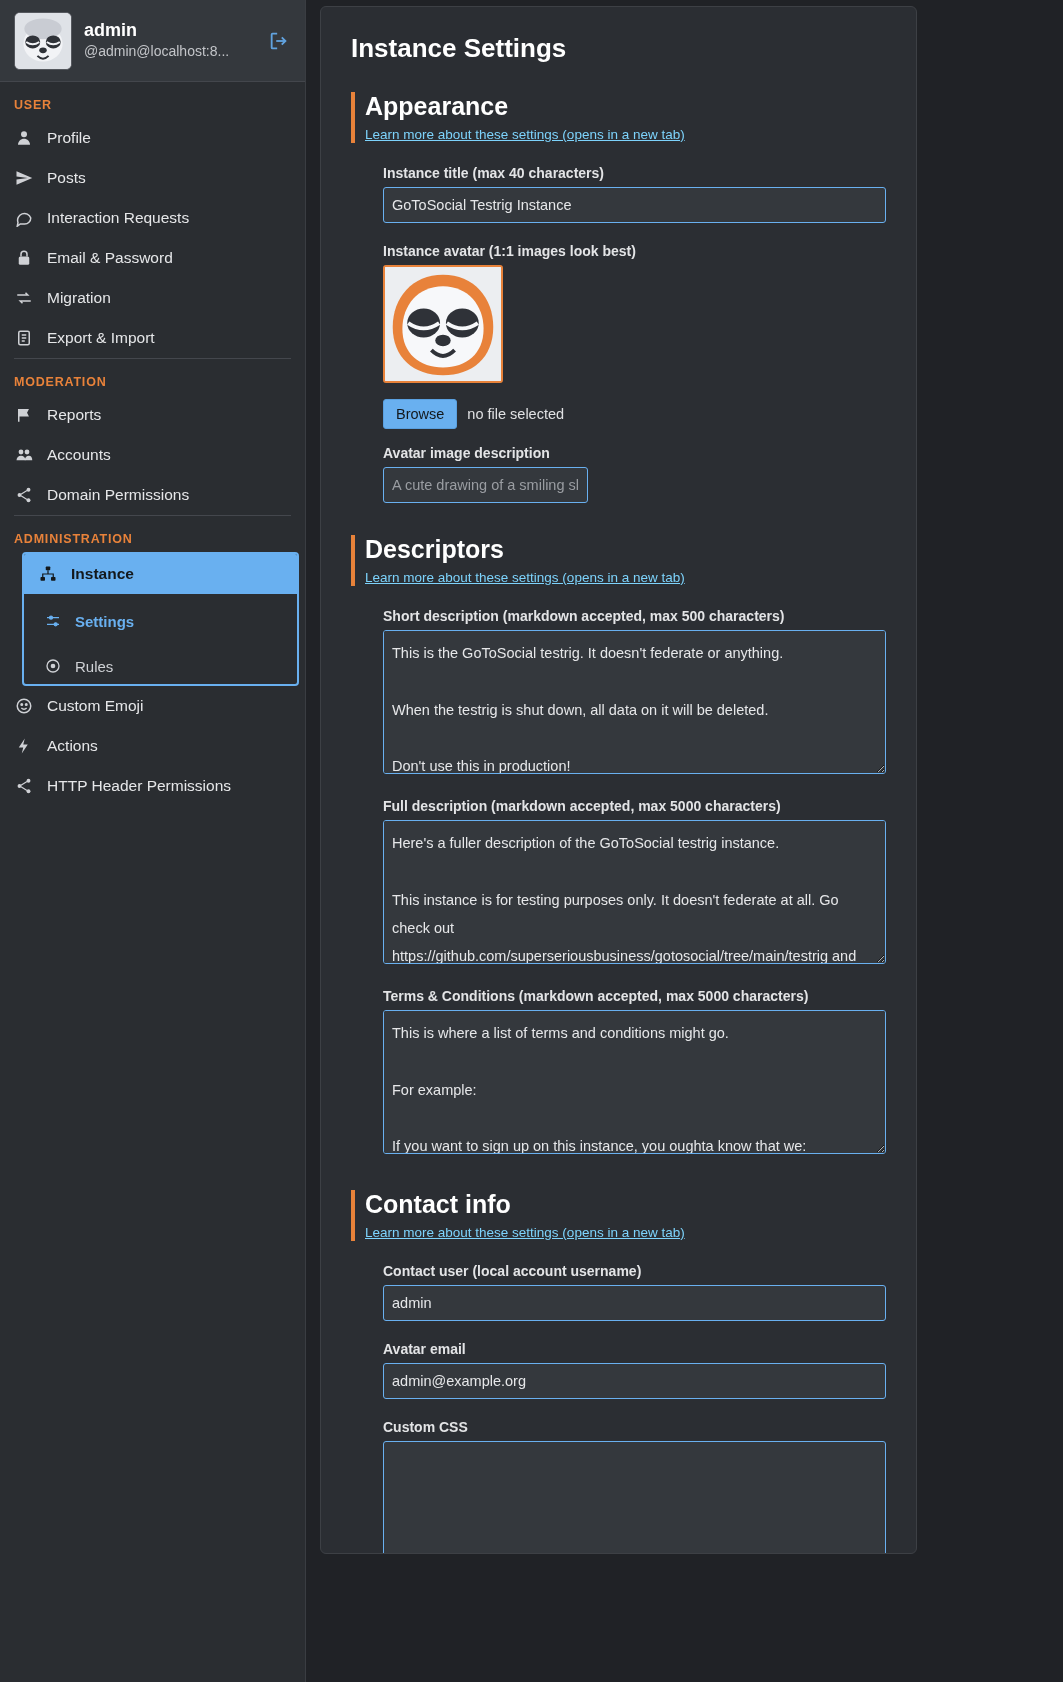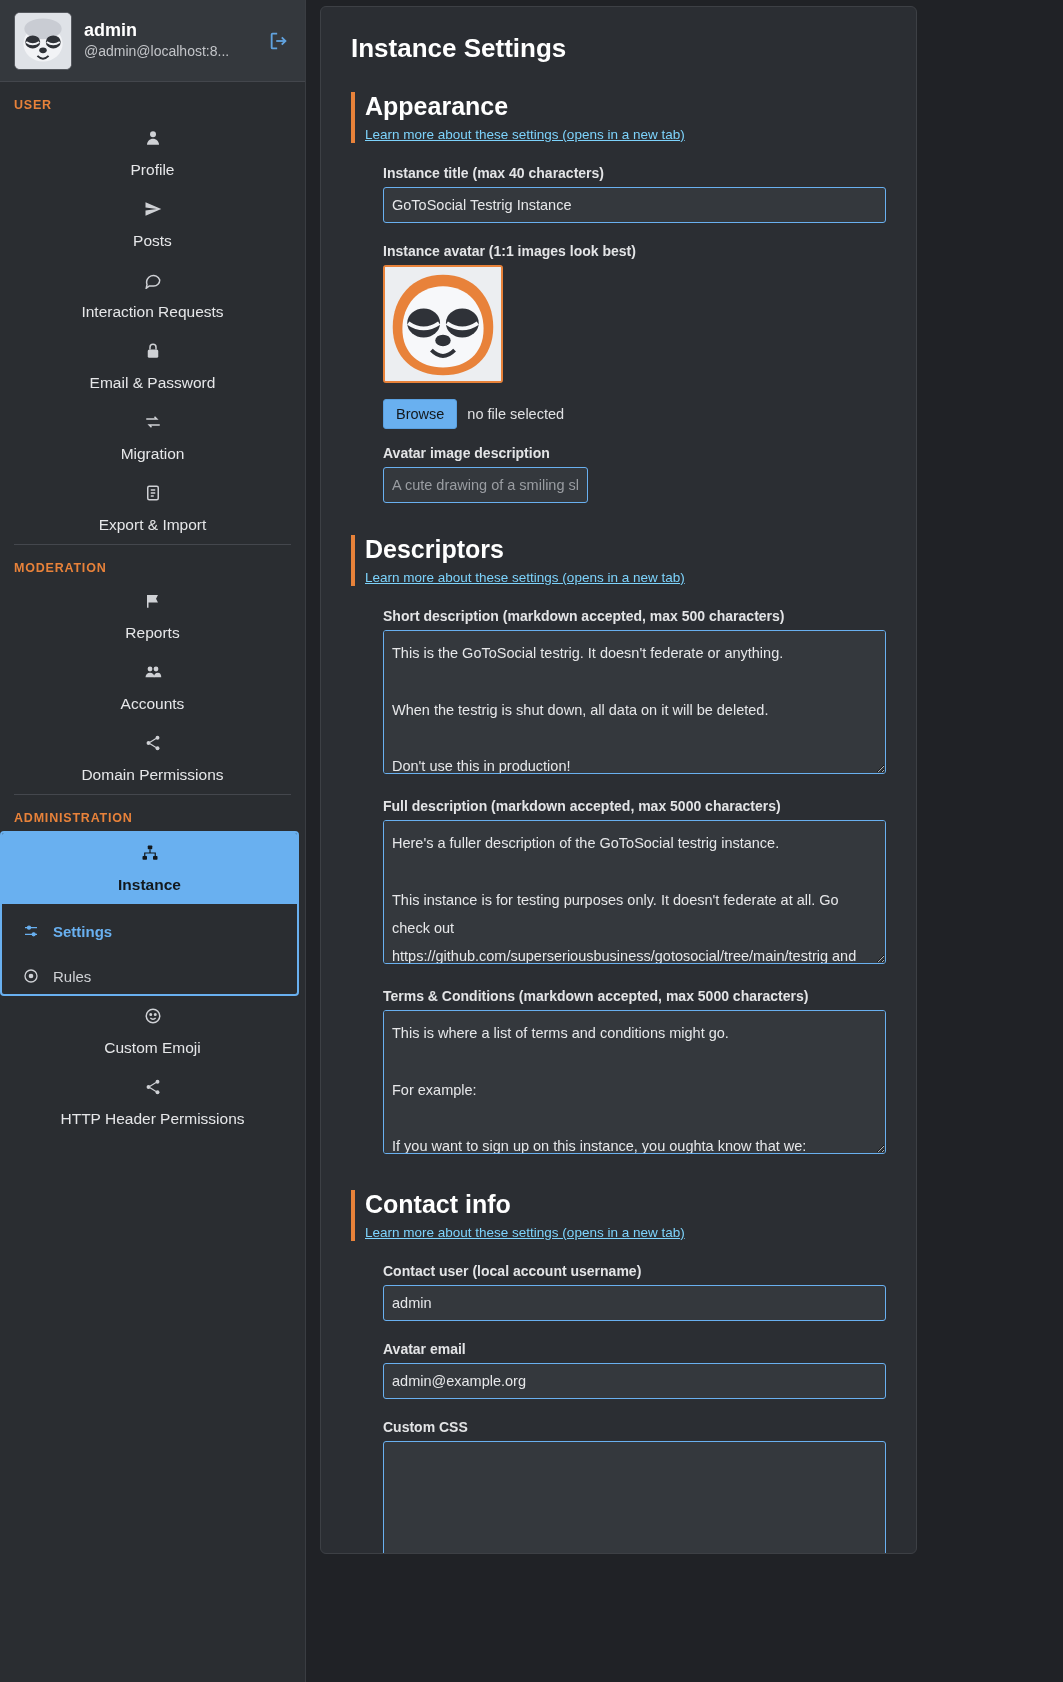--- a/index.html
+++ b/index.html
@@ -85,39 +85,38 @@
     margin: 0 14px;
   }
   .nav-item {
     display: flex;
     align-items: center;
     gap: 13px;
     padding: 10px 14px;
     font-size: 15.5px;
     color: #e6e7e9;
     cursor: pointer;
-    flex-direction: column;
   }
   .nav-item .ic {
     width: 20px;
     height: 20px;
     flex: none;
     display: flex;
     align-items: center;
     justify-content: center;
     color: #cfd1d5;
   }
   .nav-item.active-parent {
     background: #69b0f0;
     color: #13181c;
     font-weight: bold;
   }
   .nav-item.active-parent .ic { color: #13181c; }
   .nav-group {
-    margin: 0 6px 0 0;
+    margin: 0 6px 0 22px;
     border: 2px solid #69b0f0;
     border-radius: 4px;
     overflow: hidden;
   }
   .subnav-item {
     display: flex;
     align-items: center;
     gap: 13px;
     padding: 18px 14px 9px 20px;
     font-size: 15px;
@@ -411,20 +410,28 @@
           <circle cx="9" cy="10" r="1" fill="currentColor"></circle>
           <circle cx="15" cy="10" r="1" fill="currentColor"></circle>
           <path d="M8.5 14.5a4.5 4.5 0 0 0 7 0"></path>
         </svg>
     </span>
     <span>Custom Emoji</span>
   </div>
   <div class="nav-item">
     <span class="ic">
       <svg width="18" height="18" viewBox="0 0 24 24" fill="currentColor">
+          <path d="M13 2L5 14h6l-2 8 8-12h-6z"></path>
+        </svg>
+    </span>
+    <span>Actions</span>
+  </div>
+  <div class="nav-item">
+    <span class="ic">
+      <svg width="18" height="18" viewBox="0 0 24 24" fill="currentColor">
           <circle cx="18" cy="5" r="2.6"></circle>
           <circle cx="6" cy="12" r="2.6"></circle>
           <circle cx="18" cy="19" r="2.6"></circle>
           <path d="M8 11l8-5M8 13l8 5" stroke="currentColor" stroke-width="1.6" fill="none"></path>
         </svg>
     </span>
     <span>HTTP Header Permissions</span>
   </div>
 </div>
 

